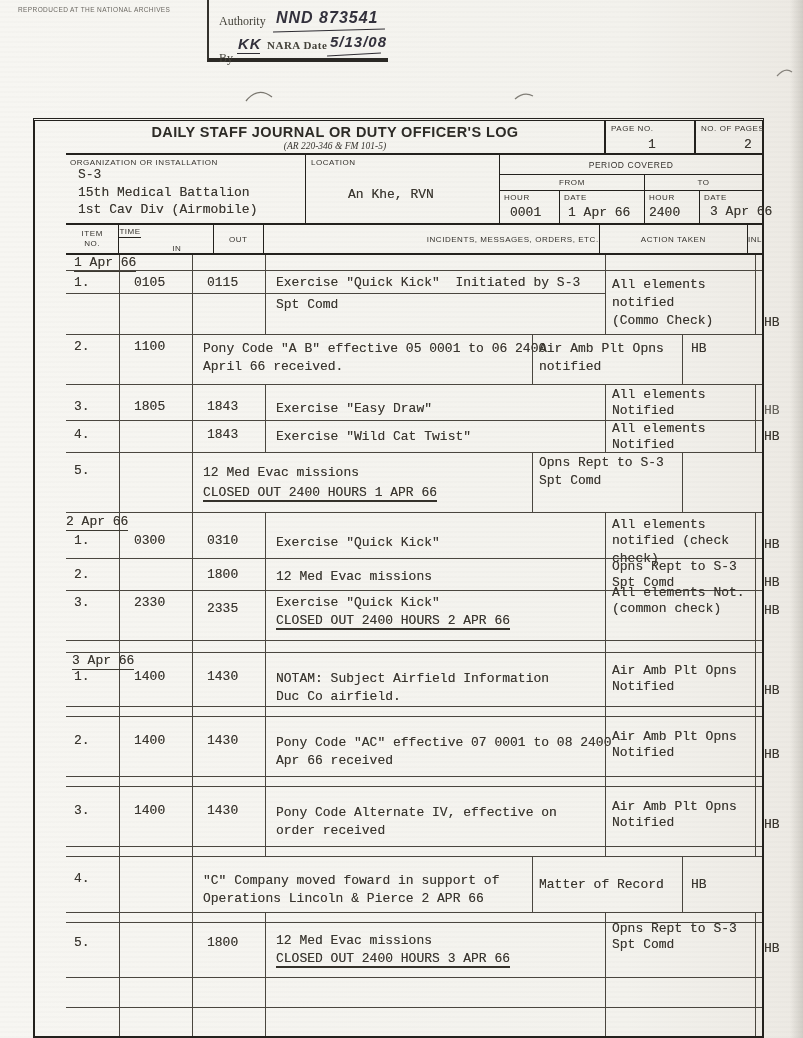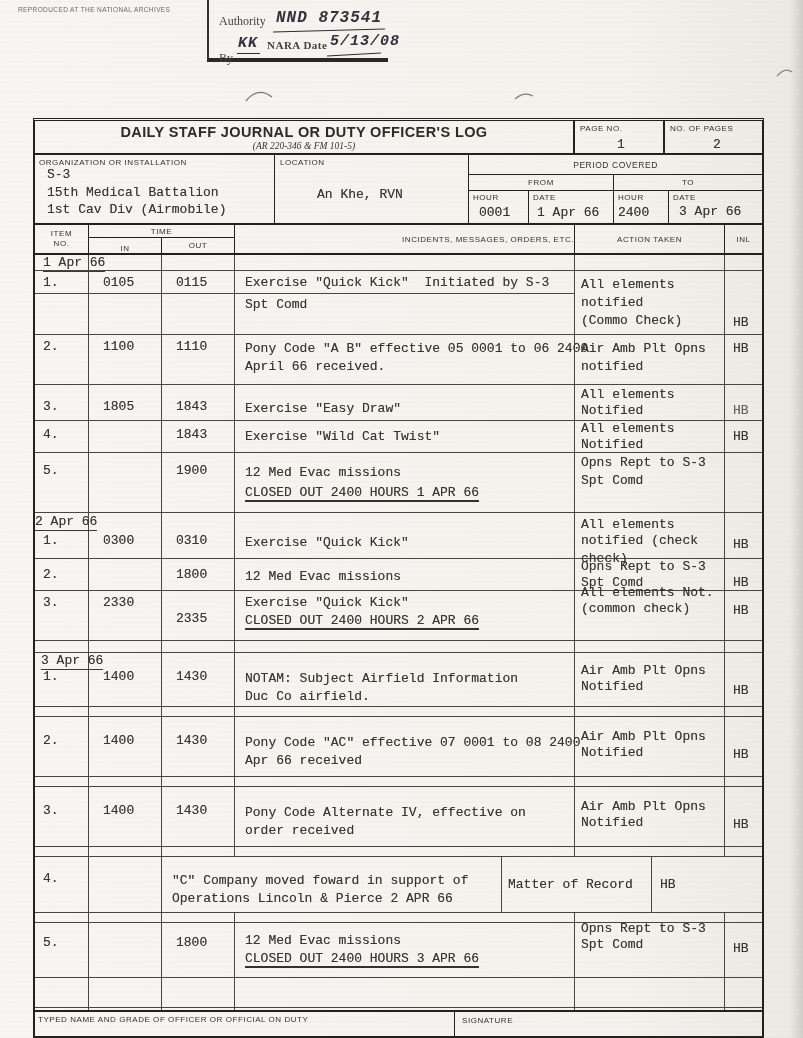--- a/index.html
+++ b/index.html
@@ -15,28 +15,28 @@
     background:linear-gradient(90deg, rgba(110,105,95,0), rgba(110,105,95,.22)); pointer-events:none;}
 
   .archives-note{ position:absolute; left:18px; top:6px; font-size:6.5px; letter-spacing:.4px; color:#6b6862;}
 
   
   .stamp{ position:absolute; left:207px; top:-4px; width:181px; height:66px;
           border-left:2px solid #34322d; border-bottom:4px solid #2b2925;}
   .st-declass{ position:absolute; top:-8px; left:22px; font-family:"Liberation Serif",serif;
       font-weight:bold; font-size:14px; letter-spacing:2px; color:#3a382f;}
   .st-serif{ position:absolute; font-family:"Liberation Serif",serif; font-size:12px; color:#44423a;}
-  .hand{ position:absolute; font-family:Liberation Mono, monospace; font-style:italic; font-weight:bold;
+  .hand{ position:absolute; font-family:Liberation Sans, sans-serif; font-style:italic; font-weight:bold;
       color:#33313c; letter-spacing:1px;}
   .st-ul{ position:absolute; height:0; border-bottom:1.6px solid #2f2d33;}
 
   
   .doc-table{ position:absolute; left:33px; top:118px; width:731px; height:920px;
       border:2px solid #23211d; border-top:3px double #23211d; display:flex; flex-direction:column;
-      color:#35322d;}
+      color:#35322d;padding-left:31px;}
   .lbl{ font-size:8px; letter-spacing:.55px; color:#34312c; white-space:nowrap;}
   .tw{ position:absolute; font-family:"Liberation Mono","DejaVu Sans Mono",monospace;
       font-size:13px; line-height:15px; color:#3a362f; white-space:pre;
       text-shadow:0 0 .5px rgba(56,53,47,.55); z-index:2;}
   .dt{ border-bottom:1.4px solid #3c3931; padding-bottom:1px; z-index:3;}
   .closedline{ border-bottom:2px solid #35322b; }
   .hline{ position:absolute; height:1px; background:#4a463f; left:0; z-index:1;}
 
   .trow{ display:flex; border-bottom:2px solid #23211d;}
   .title-row{ height:34px;}
@@ -61,21 +61,21 @@
   .p2-to{ flex:1; display:flex; align-items:center; justify-content:center;}
   .p3{ flex:1; display:flex;}
   .p3 > div{ position:relative; border-right:1.5px solid #23211d;}
   .p3 > div:last-child{ border-right:none;}
   .p3 .lbl{ position:absolute; top:2px; left:4px;}
   .ph1{ width:60px;} .pd1{ width:85px;} .ph2{ width:55px;} .pd2{ flex:1;}
 
   .colhead-row{ height:30px;}
   .ch-item{ width:54px; border-right:1.2px solid #23211d; text-align:center; padding-top:4px;}
   .ch-item .lbl{ display:block; line-height:10px;}
-  .ch-time{ width:146px; border-right:1.2px solid #23211d; display:flex; flex-direction:column;}
+  .ch-time{ width:146px; border-right:1.2px solid #23211d; display:flex; flex-direction:row;}
   .ch-time-top{ height:13px; border-bottom:1.2px solid #23211d; display:flex; align-items:center; justify-content:center;}
   .ch-time-bot{ flex:1; display:flex;}
   .ch-in{ width:73px; border-right:1.2px solid #23211d; display:flex; align-items:flex-end; justify-content:center;}
   .ch-out{ flex:1; display:flex; align-items:center; justify-content:center;}
   .ch-inc{ width:340px; border-right:1.2px solid #23211d; display:flex; align-items:center; justify-content:flex-end;}
   .ch-act{ width:150px; border-right:1.2px solid #23211d; display:flex; align-items:center; justify-content:center;}
   .ch-inl{ flex:1; display:flex; align-items:center; justify-content:center;}
 
   .tbody{ flex:1; display:flex; flex-direction:column;}
   .brow{ display:flex; position:relative; border-bottom:1px solid #4a463f;}
@@ -244,23 +244,20 @@
           </div>
       </div>
 
       <div class="brow" style="height:50px;">
         <div class="bc c-no">
             <span class="tw" style="left:8px; top:4px;">2.</span>
           </div>
         <div class="bc c-in">
             <span class="tw" style="left:14px; top:4px;">1100</span>
           </div>
-        <div class="bc c-out">
-            <span class="tw" style="left:14px; top:4px;">1110</span>
-          </div>
         <div class="bc c-inc">
           <span class="tw" style="left:10px; top:6px;">Pony Code "A B" effective 05 0001 to 06 2400</span>
           <span class="tw" style="left:10px; top:24px;">April 66 received.</span>
         </div>
         <div class="bc c-act">
           <span class="tw" style="left:6px; top:6px;">Air Amb Plt Opns</span>
           <span class="tw" style="left:6px; top:24px;">notified</span>
         </div>
         <div class="bc c-inl">
             <span class="tw" style="left:8px; top:6px;">HB</span>
@@ -307,23 +304,20 @@
         <div class="bc c-inl">
             <span class="tw" style="left:8px; top:8px;">HB</span>
           </div>
       </div>
 
       <div class="brow" style="height:60px;">
         <div class="bc c-no">
             <span class="tw" style="left:8px; top:10px;">5.</span>
           </div>
         <div class="bc c-in"></div>
-        <div class="bc c-out">
-            <span class="tw" style="left:14px; top:10px;">1900</span>
-          </div>
         <div class="bc c-inc">
           <span class="tw" style="left:10px; top:12px;">12 Med Evac missions</span>
           <span class="tw closedline" style="left:10px; top:32px;">CLOSED OUT 2400 HOURS 1 APR 66</span>
         </div>
         <div class="bc c-act">
           <span class="tw" style="left:6px; top:2px;">Opns Rept to S-3</span>
           <span class="tw" style="left:6px; top:20px;">Spt Comd</span>
         </div>
         <div class="bc c-inl"></div>
       </div>
@@ -373,21 +367,21 @@
       </div>
 
       <div class="brow" style="height:50px;">
         <div class="bc c-no">
             <span class="tw" style="left:8px; top:4px;">3.</span>
           </div>
         <div class="bc c-in">
             <span class="tw" style="left:14px; top:4px;">2330</span>
           </div>
         <div class="bc c-out">
-            <span class="tw" style="left:14px; top:20px;">2335</span>
+            <span class="tw" style="left:14px; top:10px;">2335</span>
           </div>
         <div class="bc c-inc">
           <span class="tw" style="left:10px; top:4px;">Exercise "Quick Kick"</span>
           <span class="tw closedline" style="left:10px; top:22px;">CLOSED OUT 2400 HOURS 2 APR 66</span>
         </div>
         <div class="bc c-act">
           <span class="tw" style="left:6px; top:-6px; z-index:4;">All elements Not.</span>
           <span class="tw" style="left:6px; top:10px;">(common check)</span>
         </div>
         <div class="bc c-inl">
@@ -559,23 +553,15 @@
       <div class="brow" style="height:7px; border-bottom:none; flex:1;">
         <div class="bc c-no"></div>
           <div class="bc c-in"></div>
           <div class="bc c-out"></div>
         <div class="bc c-inc"></div>
           <div class="bc c-act"></div>
           <div class="bc c-inl"></div>
       </div>
     </div>
 
-    <div class="footer-row">
-      <div class="f-left">
-        <span class="lbl">TYPED NAME AND GRADE OF OFFICER OR OFFICIAL ON DUTY</span>
-      </div>
-      <div class="f-right">
-        <span class="lbl">SIGNATURE</span>
-      </div>
-    </div>
 
   </div>
 </div>
 
 </body></html>

